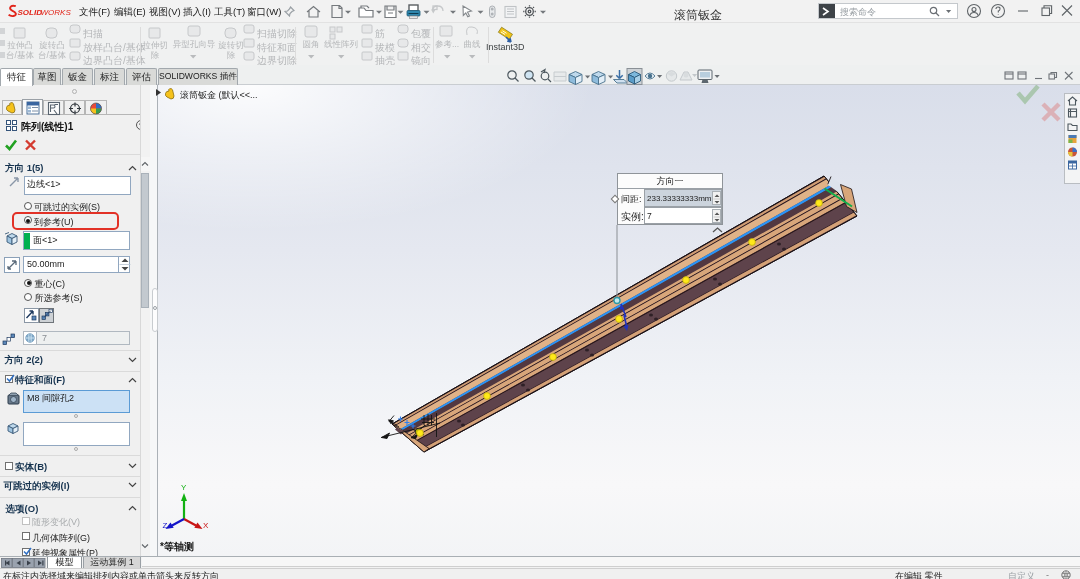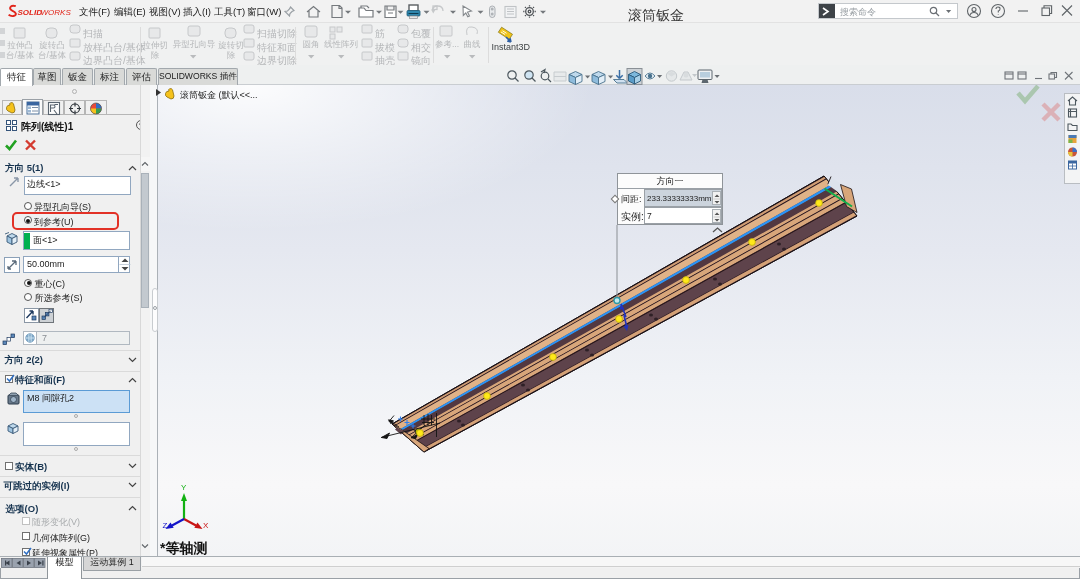--- a/index.html
+++ b/index.html
@@ -72,21 +72,21 @@
     <path d="M204 6 H211 M204 8.5 H211 M204 11 H211" stroke="#c0c3c6" stroke-width="1"></path>
     <g fill="none" stroke="#4f5357" stroke-width="1.3">
       <circle cx="226.5" cy="8.5" r="3.8"></circle>
           <circle cx="226.5" cy="8.5" r="1.3"></circle>
       <path d="M226.5 3.4 v-1.2 M226.5 13.6 v1.2 M221.4 8.5 h-1.2 M231.6 8.5 h1.2 M222.9 4.9 l-0.9-0.9 M230.1 12.1 l0.9 0.9 M222.9 12.1 l-0.9 0.9 M230.1 4.9 l0.9-0.9"></path>
     </g>
     <g fill="#75797d">
       <path d="M42 7.5 l3 3.5 3-3.5Z M73 7.5 l3 3.5 3-3.5Z M94.5 7.5 l3 3.5 3-3.5Z M120.5 7.5 l3 3.5 3-3.5Z M147 7.5 l3 3.5 3-3.5Z M174.5 7.5 l3 3.5 3-3.5Z M237 7.5 l3 3.5 3-3.5Z" transform="scale(1,0.85) translate(0,1.5)"></path>
     </g>
   </svg>
-  <div class="abs" style="left:628px;top:7px;font-size:14px;color:#333">滚筒钣金</div>
+  <div class="abs" style="left:674px;top:7px;font-size:12px;color:#333">滚筒钣金</div>
   <div class="abs" style="left:818px;top:3px;width:140px;height:16px;background:#fff;border:1px solid #c4c8cc">
     <div class="abs" style="left:0;top:0;width:16px;height:14px;background:#3e4348"></div>
     <svg class="abs" style="left:2px;top:2px" width="11" height="11" viewBox="0 0 11 11">
           <path d="M2 2 L7 5.5 L2 9" fill="none" stroke="#fff" stroke-width="1.6"></path>
         </svg>
     <div class="abs" style="left:21px;top:2px;font-size:9px;color:#9aa0a5">搜索命令</div>
     <svg class="abs" style="left:110px;top:2px" width="26" height="11" viewBox="0 0 26 11">
           <circle cx="4.5" cy="4.5" r="3.2" fill="none" stroke="#6a6f74" stroke-width="1.2"></circle>
           <path d="M7 7 L10 10" stroke="#6a6f74" stroke-width="1.2"></path>
           <path d="M17 4 l2.6 3 2.6 -3Z" fill="#6a6f74"></path>
@@ -167,21 +167,21 @@
   <div class="rlbl" style="left:375px;top:4px">筋</div>
   <div class="rlbl" style="left:375px;top:17.5px">拔模</div>
   <div class="rlbl" style="left:375px;top:31px">抽壳</div>
   <div class="rlbl" style="left:411px;top:4px">包覆</div>
   <div class="rlbl" style="left:411px;top:17.5px">相交</div>
   <div class="rlbl" style="left:411px;top:31px">镜向</div>
   <div class="sep" style="left:433px"></div>
   <div class="rlblc" style="left:447px;top:16px">参考...</div>
   <div class="rlblc" style="left:472px;top:16px">曲线</div>
   <div class="sep" style="left:488px"></div>
-  <div class="abs" style="left:486px;top:19px;width:44px;text-align:right;font-size:9px;color:#3f4345">Instant3D</div>
+  <div class="abs" style="left:486px;top:19px;width:44px;text-align:left;font-size:9px;color:#3f4345">Instant3D</div>
 </div>
 <div class="abs" id="tabrow">
   <div class="tab" style="left:33px;width:28px">草图</div>
   <div class="tab" style="left:62px;width:31px">钣金</div>
   <div class="tab" style="left:94px;width:31px">标注</div>
   <div class="tab" style="left:126px;width:31px">评估</div>
   <div class="tab" style="left:158px;width:80px;font-size:8.6px">SOLIDWORKS 插件</div>
   <div class="tab" style="left:0;width:33px;background:#fff;border-color:#a2a8ad;height:18px;z-index:2">特征</div>
   <svg class="abs" style="left:504px;top:3px" width="250" height="17" viewBox="0 0 250 17">
     <g fill="none" stroke="#4d585f" stroke-width="1.2">
@@ -294,31 +294,31 @@
           <rect x="6.5" y="6.5" width="4" height="4"></rect>
         </g>
       </svg>
   <div class="abs" style="left:21px;top:35px;font-size:10px;font-weight:bold;color:#111">阵列(线性)1</div>
   <div class="abs" style="left:136px;top:35px;width:10px;height:10px;border:1.2px solid #555;border-radius:50%;font-size:8px;font-weight:bold;color:#444;text-align:center;line-height:10px">?</div>
   <svg class="abs" style="left:5px;top:54px" width="32" height="12" viewBox="0 0 32 12">
     <path d="M1 6.5 L4.5 10 L11 1.5" fill="none" stroke="#21a121" stroke-width="2.6"></path>
     <path d="M21 1.5 L30 10.5 M30 1.5 L21 10.5" fill="none" stroke="#d43b30" stroke-width="2.4"></path>
   </svg>
   <div class="psep" style="top:69px"></div>
-  <div class="phead" style="left:5px;top:77px">方向 5(1)</div>
+  <div class="phead" style="left:5px;top:77px">方向 1(5)</div>
   <svg class="abs" style="left:128px;top:80px" width="9" height="6" viewBox="0 0 9 6">
         <path d="M1 5 L4.5 1.5 L8 5" fill="none" stroke="#444" stroke-width="1.2"></path>
       </svg>
   <svg class="abs" style="left:8px;top:91px" width="12" height="12" viewBox="0 0 12 12">
         <path d="M2 10 L10 2 M10 2 h-4 M10 2 v4" fill="none" stroke="#8a97a8" stroke-width="1.4"></path>
       </svg>
   <div class="pbox" style="left:23.5px;top:90.5px;width:107px;height:19px"></div>
   <div class="plbl" style="left:27px;top:92.5px">边线&lt;1&gt;</div>
   <div class="radio" style="left:23.5px;top:116.5px"></div>
-  <div class="plbl" style="left:34px;top:116px">异型孔向导(S)</div>
+  <div class="plbl" style="left:34px;top:116px">可跳过的实例(S)</div>
   <div class="abs" style="left:12px;top:126.5px;width:107px;height:18px;border:2.7px solid #e23126;border-radius:5px;z-index:4"></div>
   <div class="radio on" style="left:23.5px;top:131px"></div>
   <div class="plbl" style="left:34px;top:130.5px">到参考(U)</div>
   <svg class="abs" style="left:4px;top:147px" width="15" height="14" viewBox="0 0 15 14">
         <path d="M3 4 l5-2.5 5 2.5 -5 2.5Z" fill="#bfd9ec" stroke="#3a5a78" stroke-width="0.9"></path>
         <path d="M3 4 v6 l5 2.5 v-6z" fill="#9fc4e0" stroke="#3a5a78" stroke-width="0.9"></path>
         <path d="M13 4 v6 l-5 2.5 v-6z" fill="#e2eef7" stroke="#3a5a78" stroke-width="0.9"></path>
         <path d="M1 2 L5 0.5" stroke="#3a5a78" stroke-width="0.9"></path>
       </svg>
   <div class="pbox" style="left:22.7px;top:146px;width:107px;height:19px"></div>
@@ -559,21 +559,21 @@
       <svg width="8" height="14" viewBox="0 0 8 14">
               <path d="M1.5 5 l2.5-2.5 2.5 2.5z M1.5 9 l2.5 2.5 2.5-2.5z" fill="#555"></path>
               <path d="M0.5 7 h7" stroke="#c0c0c0" stroke-width="0.8"></path>
             </svg>
     </div>
   </div>
 </div>
 <svg class="abs" style="left:451px;top:108px;z-index:2" width="12" height="12" viewBox="0 0 12 12">
         <rect x="3.4" y="3.4" width="5.2" height="5.2" transform="rotate(45 6 6)" fill="#fff" stroke="#777" stroke-width="1"></rect>
       </svg>
-<div class="abs" style="left:2px;top:455px;font-size:14px;font-weight:bold;color:#111">*等轴测</div>
+<div class="abs" style="left:2px;top:455px;font-size:10px;font-weight:bold;color:#111">*等轴测</div>
 <div class="abs" style="left:906px;top:8px;width:16px;height:91px;background:#f3f4f5;border:1px solid #b9bdc2;border-right:none">
   <svg width="15" height="89" viewBox="0 0 15 89">
     <g fill="none" stroke="#4d585f" stroke-width="1.1">
       <path d="M3 7 L7.5 3 L12 7 M4.5 6 V11 H10.5 V6"></path>
       <g transform="translate(0,13)">
               <rect x="3.5" y="2" width="8" height="8"></rect>
               <path d="M5.5 2 v8 M3.5 4.5 h8"></path>
             </g>
       <g transform="translate(0,26)">
               <path d="M3 4 h3 l1.5 1.5 h4.5 v5 h-9z"></path>
@@ -609,12 +609,22 @@
       <path d="M8.5 2.5 v5 l-4-2.5z M4 2.5 h1.2 v5 H4z"></path>
       <path d="M19.5 2.5 v5 l-4-2.5z"></path>
       <path d="M26 2.5 v5 l4-2.5z"></path>
       <path d="M37 2.5 v5 l4-2.5z M41.3 2.5 h1.2 v5 h-1.2z"></path>
     </g>
   </svg>
   <div class="abs" style="left:47px;top:0;width:35px;height:26px;background:#fff;border:1px solid #8f959a;border-top:none;font-size:9px;color:#111;text-align:center;line-height:10px">模型</div>
   <div class="abs" style="left:83px;top:0;width:58px;height:14px;background:#d6d6d6;border:1px solid #9aa0a5;border-top:none;font-size:9px;color:#222;text-align:center;line-height:10px">运动算例 1</div>
   <div class="abs" style="left:142px;top:0;width:938px;height:10px;background:#f7f7f7;border-bottom:1px solid #cfcfcf"></div>
 </div>
+<div class="abs" id="statusbar">
+  <div class="abs s9" style="left:3px;top:1px">在标注内选择域来编辑排列内容或单击箭头来反转方向</div>
+  <div class="abs s9" style="left:895px;top:1px">在编辑 零件</div>
+  <div class="abs s9" style="left:1008px;top:1px;color:#9aa0a5">自定义</div>
+  <div class="abs s9" style="left:1046px;top:1px;color:#777">-</div>
+  <svg class="abs" style="left:1061px;top:0.5px" width="10" height="10" viewBox="0 0 10 10">
+        <circle cx="5" cy="5" r="4.2" fill="#e8e8e8" stroke="#777"></circle>
+        <path d="M1 3.5 h8 M1 6.5 h8 M5 0.8 v8.4 M2.5 1.5 q2.5 3.5 0 7 M7.5 1.5 q-2.5 3.5 0 7" fill="none" stroke="#777" stroke-width="0.7"></path>
+      </svg>
+</div>
 </div>
 </body></html>

